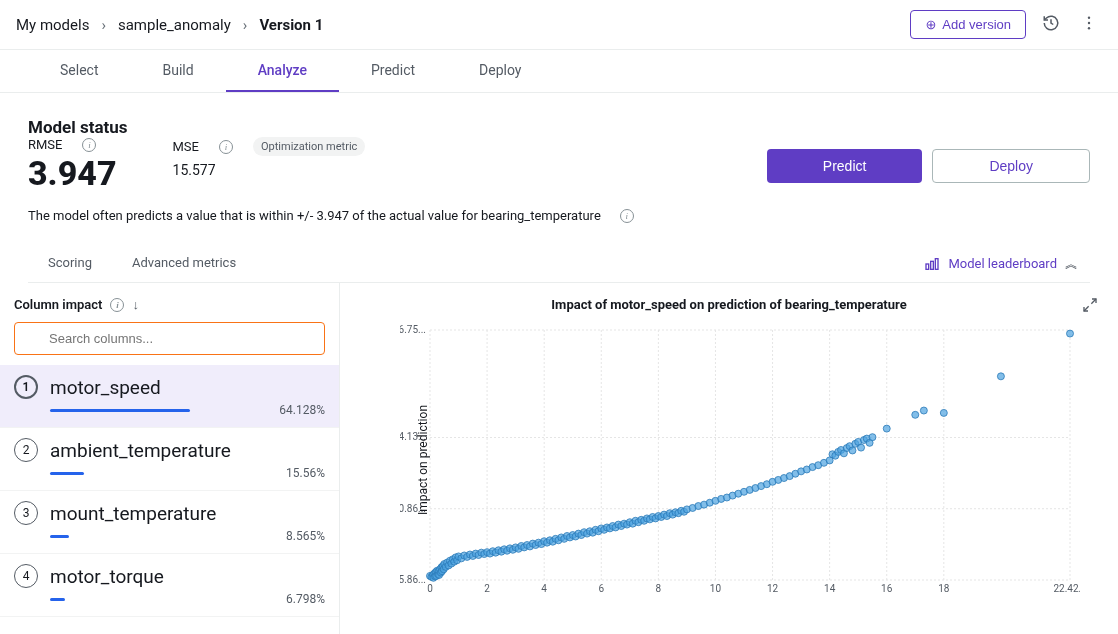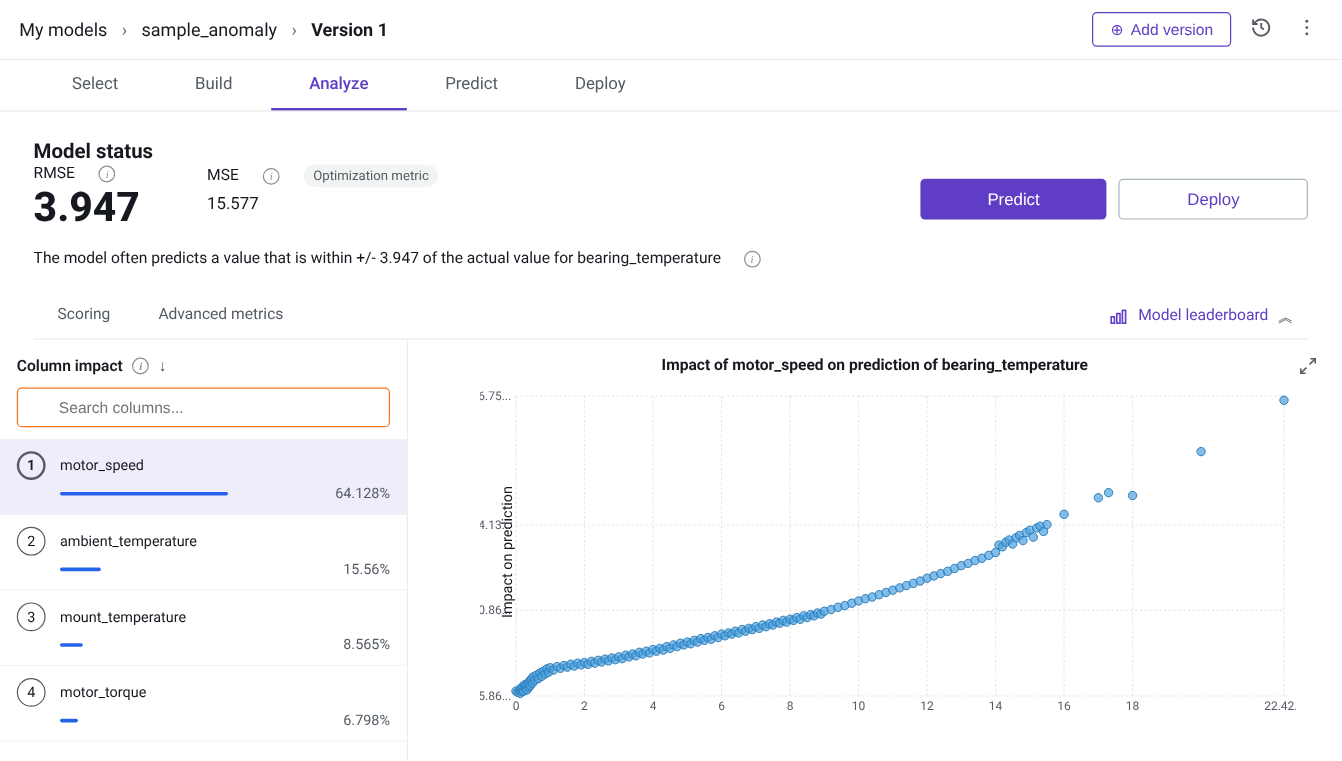--- a/index.html
+++ b/index.html
@@ -38,21 +38,21 @@
     .impact-header { display: flex; align-items: center; gap: 8px; font-size: 13px; font-weight: 600; margin-bottom: 10px; }
     .search-box { width: 100%; border: 1px solid #f97316; border-radius: 4px; padding: 8px 12px 8px 34px; font-size: 13px; position: relative; }
     .search-wrap { position: relative; margin-bottom: 10px; }
     .search-wrap .search-ic { position: absolute; left: 10px; top: 50%; transform: translateY(-50%); color: #687078; }
     .col-list { list-style: none; margin: 0 -14px; }
     .col-item { display: flex; flex-direction: column; padding: 10px 14px; border-bottom: 1px solid #f2f3f3; cursor: pointer; }
     .col-item.selected { background: #f0edfb; }
     .col-row1 { display: flex; align-items: center; gap: 12px; }
     .rank { width: 24px; height: 24px; border: 1px solid #545b64; border-radius: 50%; display: flex; align-items: center; justify-content: center; font-size: 12px; }
     .col-item.selected .rank { border-width: 2px; font-weight: 600; }
-    .col-name { font-size: 12px; }
+    .col-name { font-size: 19px; }
     .col-row2 { display: flex; align-items: center; margin-left: 36px; margin-top: 4px; gap: 8px; }
     .bar-track { width: 180px; height: 3px; background: transparent; position: relative; }
     .bar-fill { height: 3px; background: #2563eb; border-radius: 2px; }
     .col-pct { font-size: 12px; color: #545b64; margin-left: auto; }
     .chart-panel { flex: 1; padding: 14px 20px; position: relative; }
     .chart-title { font-size: 13px; font-weight: 700; text-align: center; margin-bottom: 8px; }
     .expand-ic { position: absolute; top: 14px; right: 20px; color: #545b64; cursor: pointer; }
     .plot { position: relative; width: 680px; height: 280px; margin-left: 40px; }
     .y-axis-label { position: absolute; left: -32px; top: 50%; transform: translateY(-50%) rotate(-90deg); font-size: 12px; color: #16191f; transform-origin: center; white-space: nowrap; }
     svg.plot-svg { width: 100%; height: 100%; }

